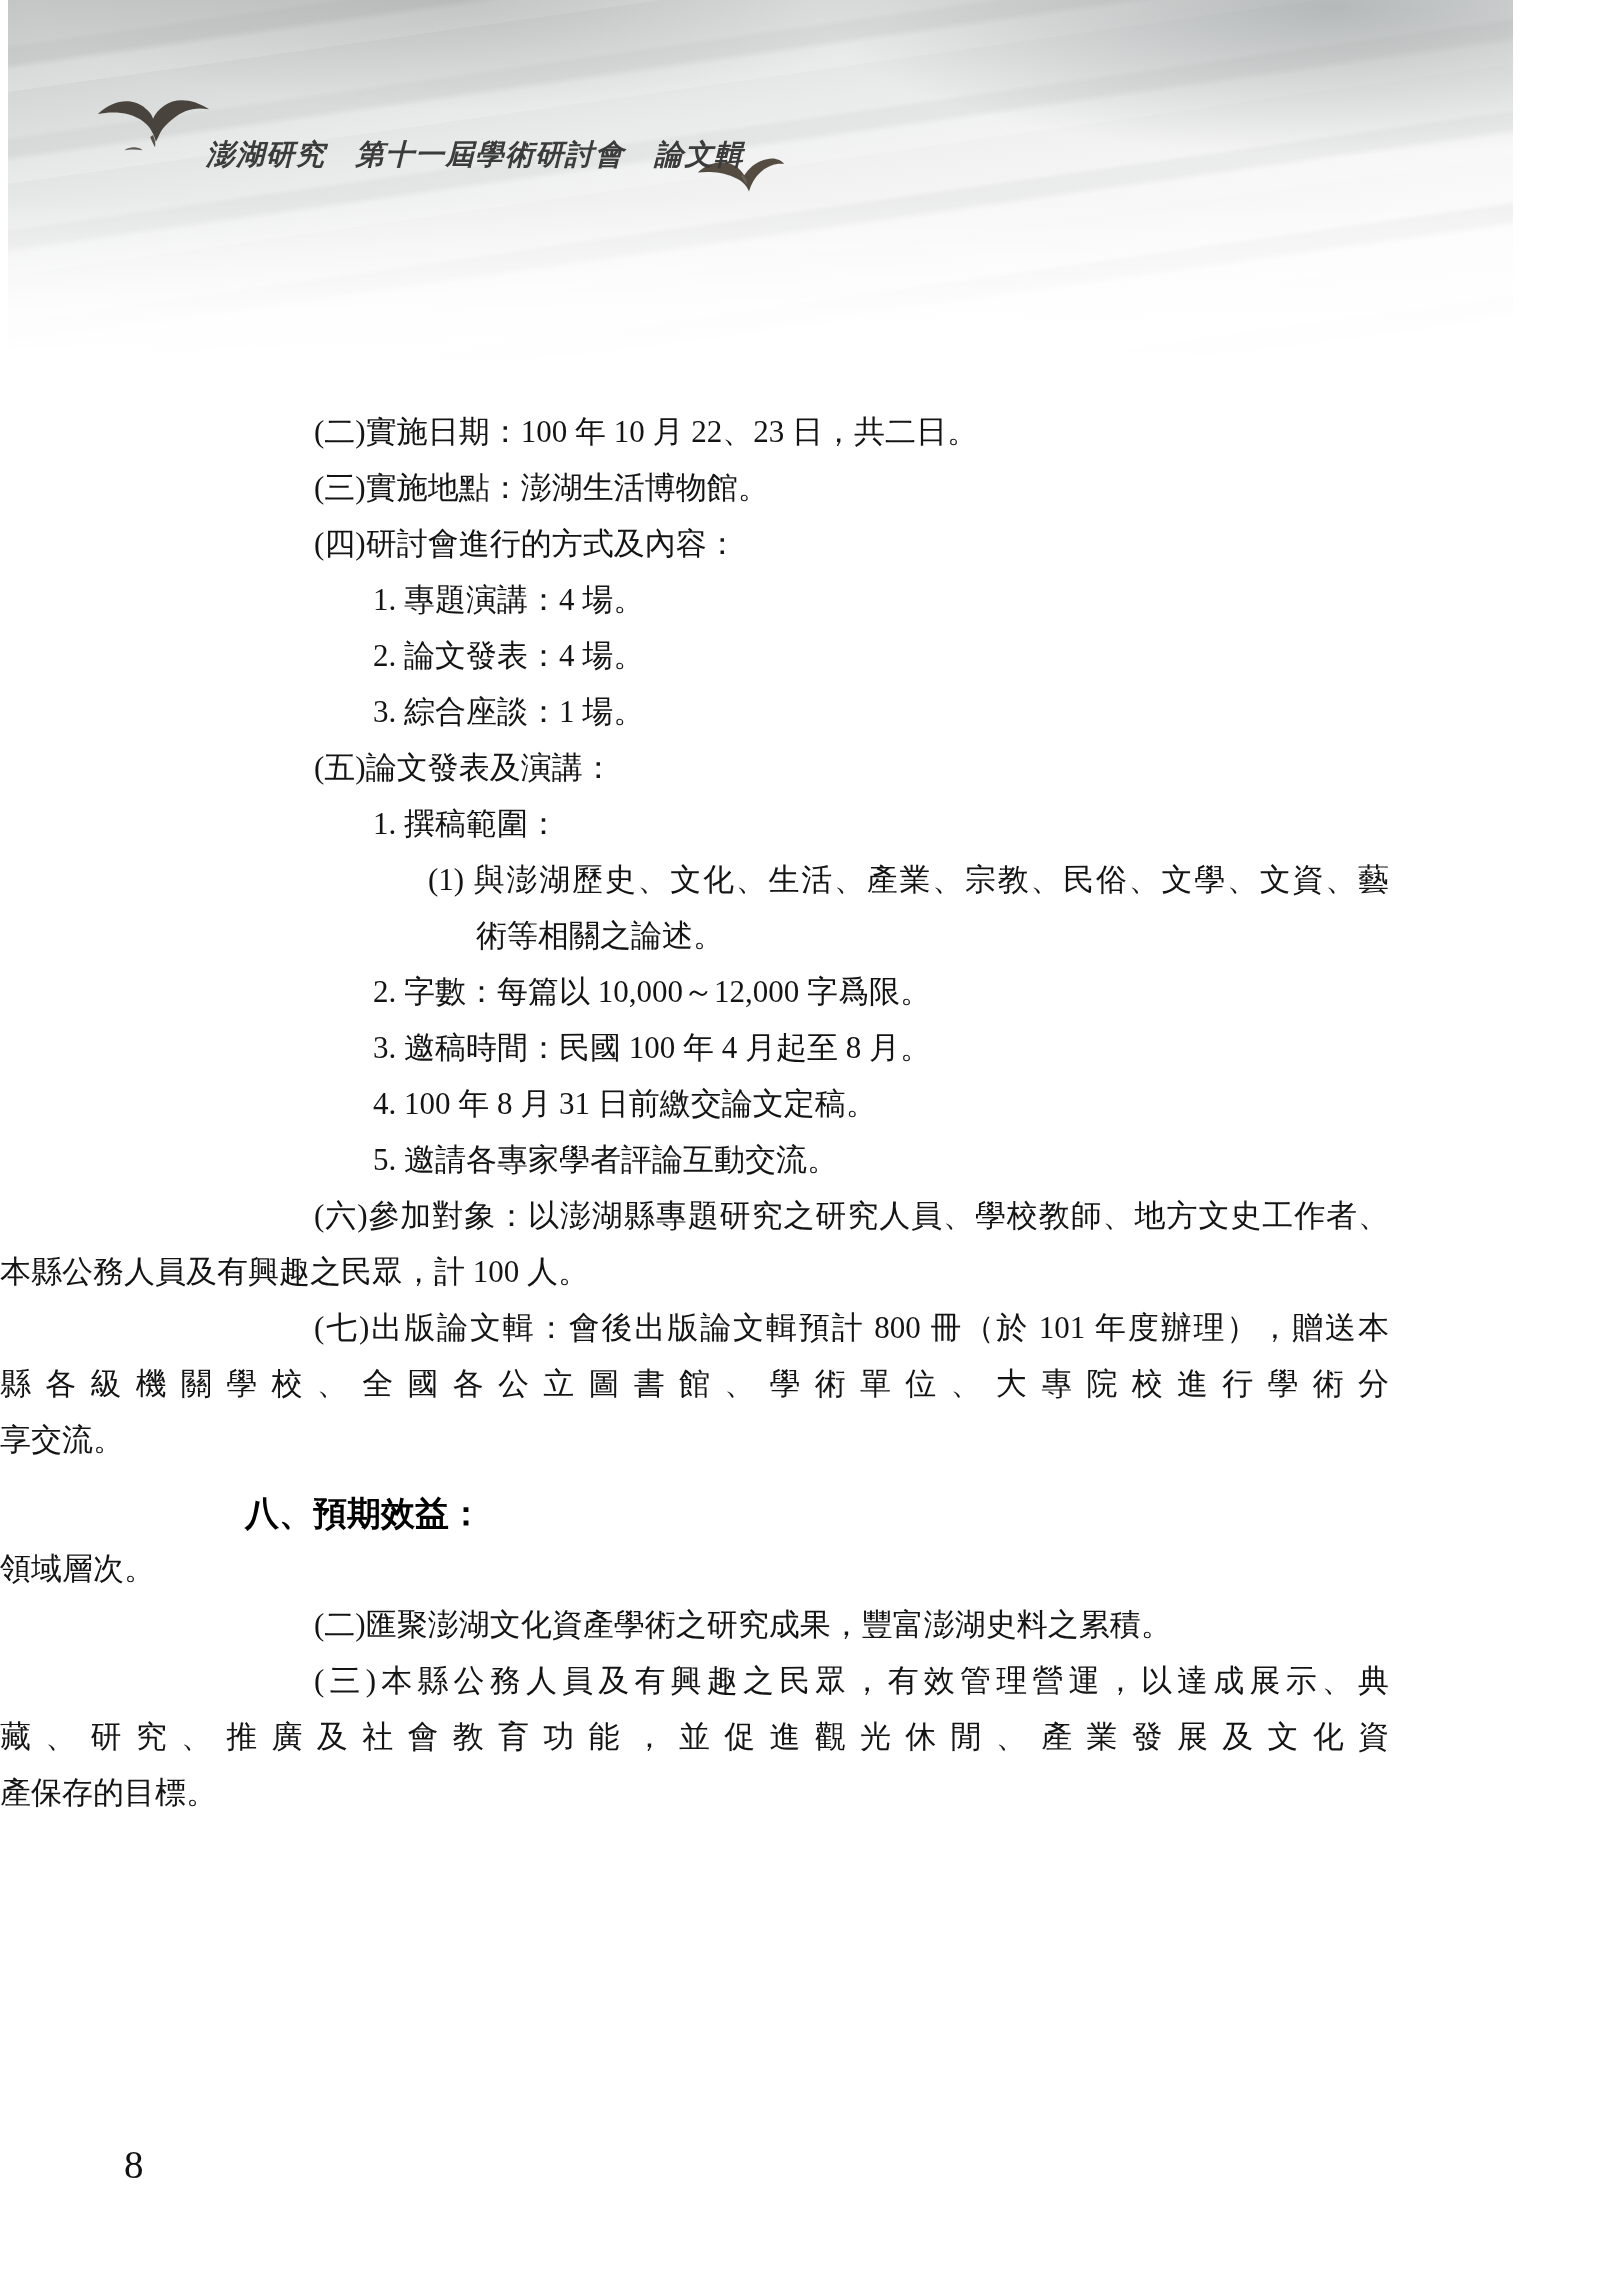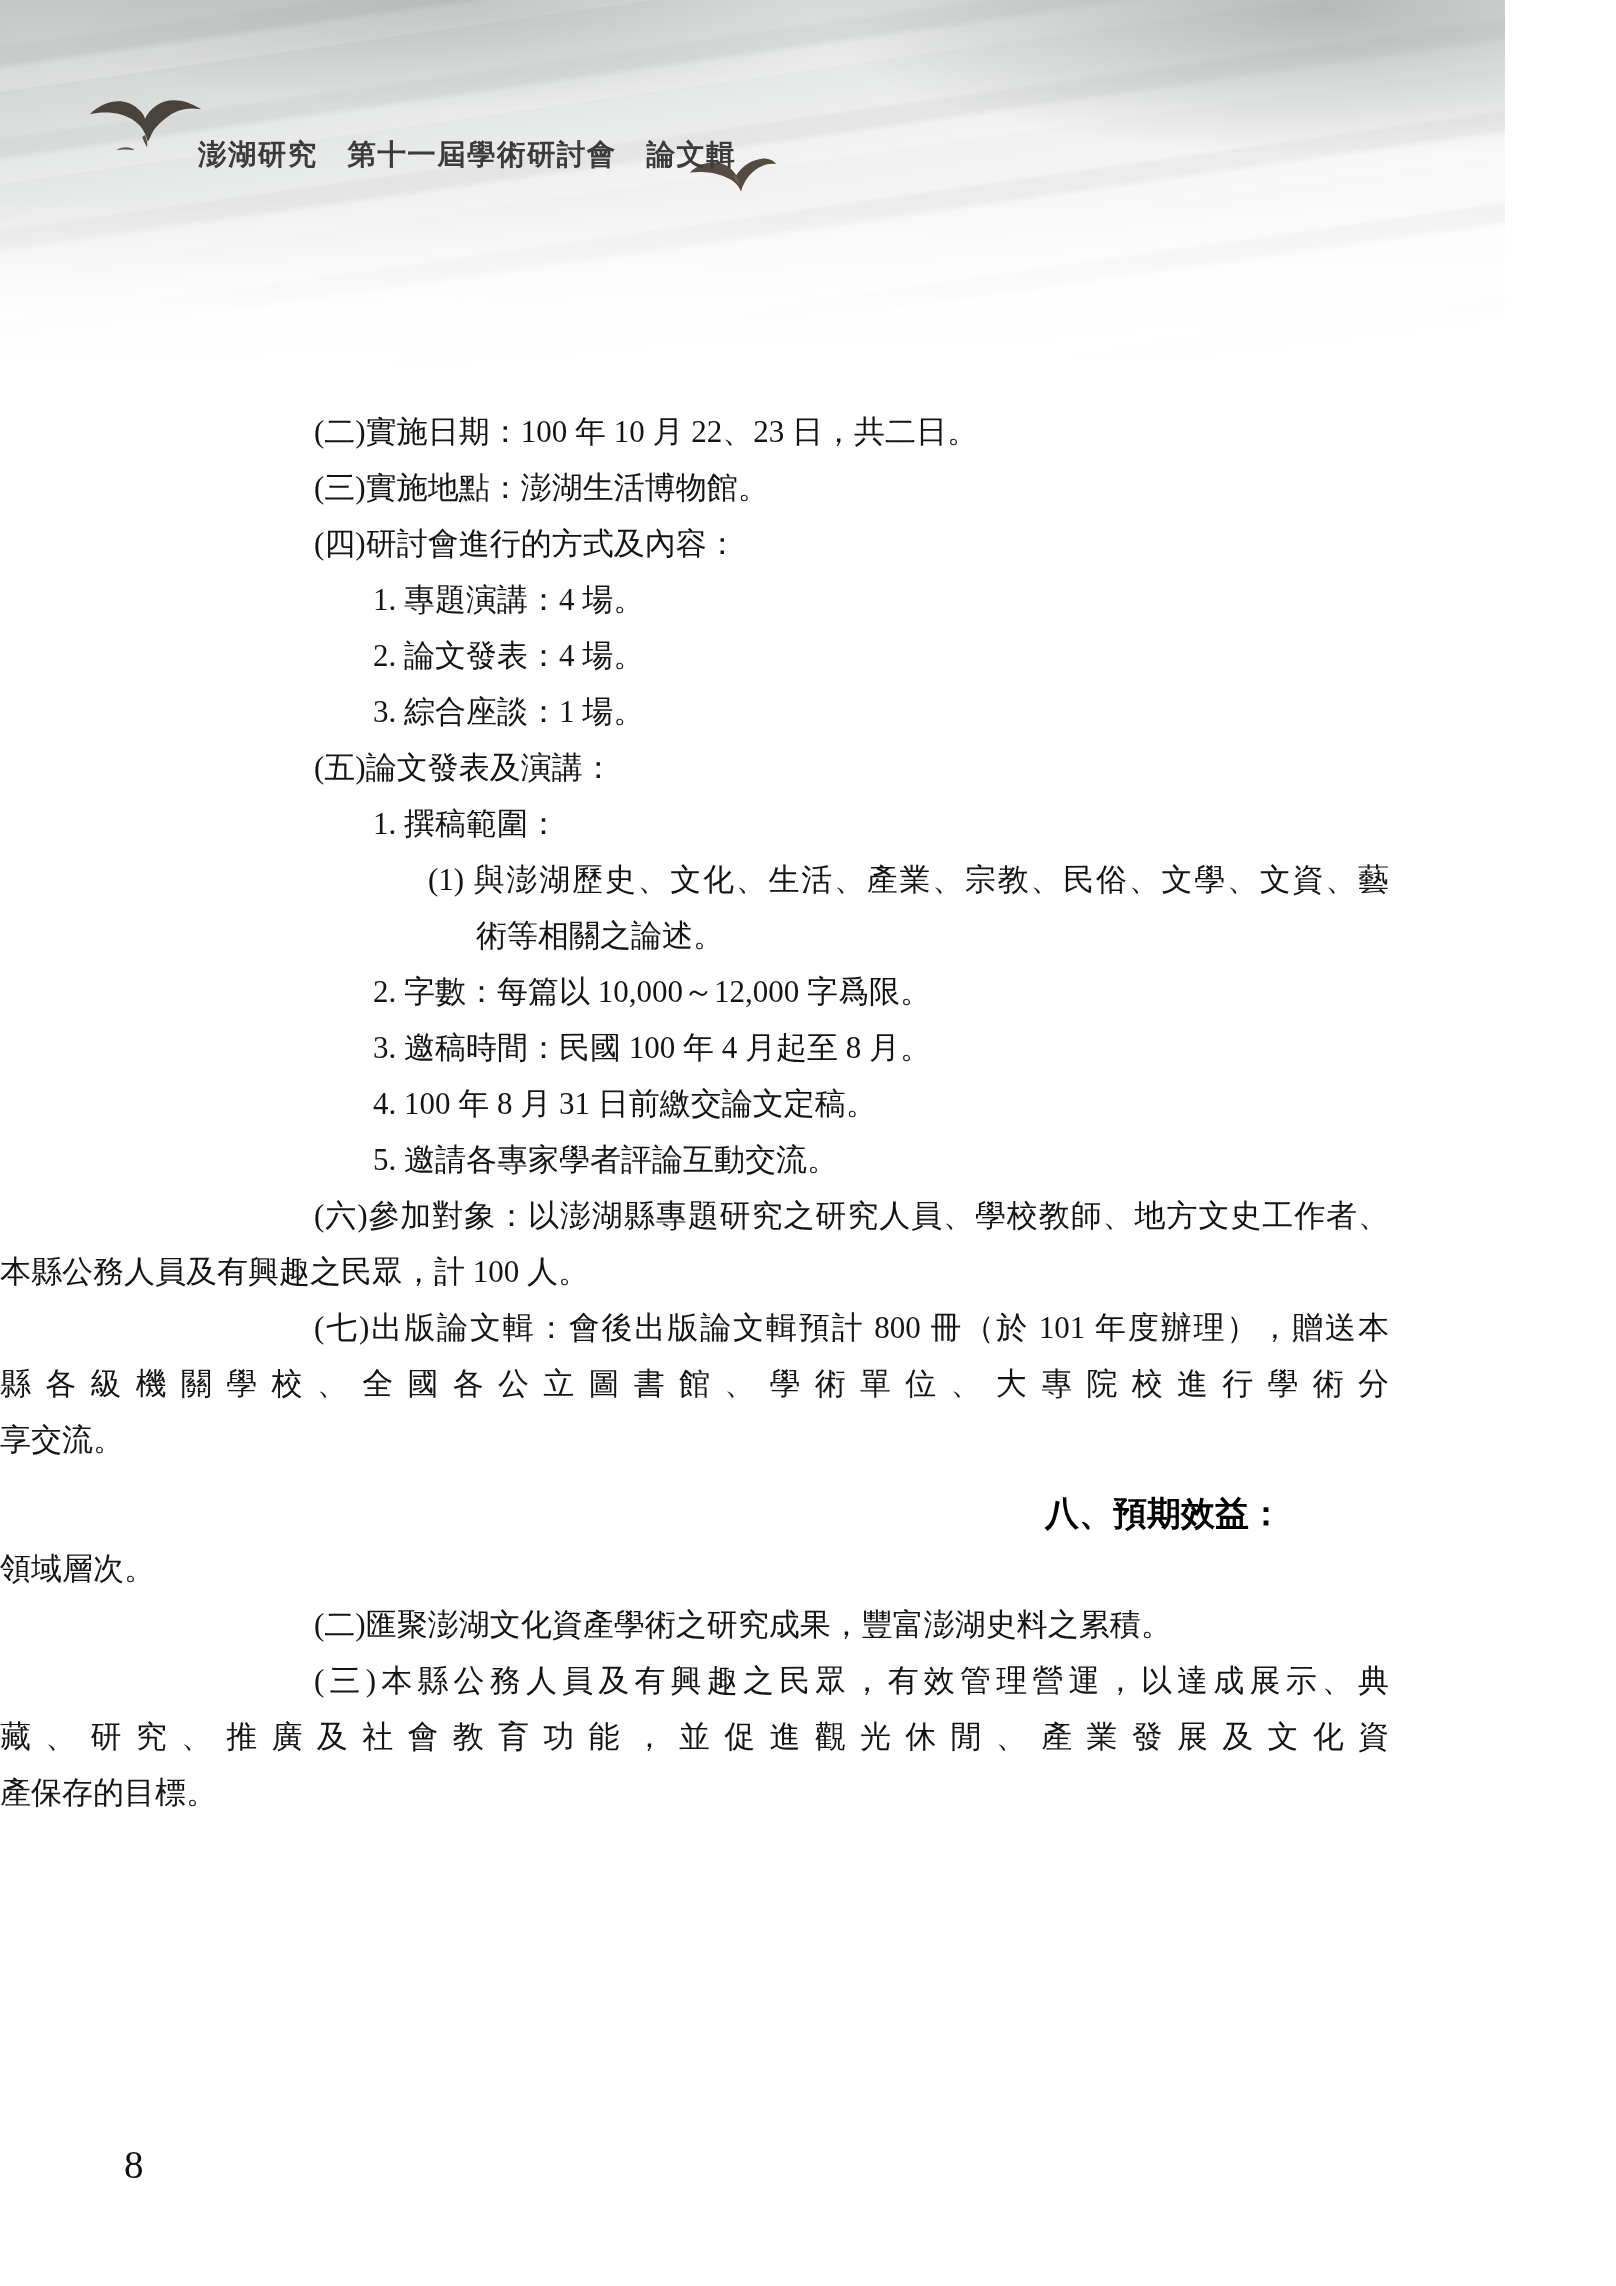--- a/index.html
+++ b/index.html
@@ -3,31 +3,32 @@
 <meta charset="utf-8">
 <style>
   html,body{margin:0;padding:0;background:#888;}
   .page{
     position:relative;width:1617px;height:2286px;margin:0 auto;
     background:#ffffff;overflow:hidden;
     font-family:"Liberation Serif","DejaVu Serif",serif;color:#141414;
   }
   
   .photo-header{
-    position:absolute;left:0;top:0;width:1505px;height:380px;
+    position:absolute;left:8px;top:0;width:1505px;height:380px;
     background:
       linear-gradient(to bottom, rgba(255,255,255,0) 52%, rgba(255,255,255,.85) 82%, #ffffff 98%),
       radial-gradient(ellipse 856px 247px at 88% 2%, rgba(118,126,125,.45), rgba(118,126,125,0) 60%),
       radial-gradient(ellipse 666px 171px at 30% 0%, rgba(140,146,145,.30), rgba(140,146,145,0) 65%),
       repeating-linear-gradient(172deg,
         rgba(255,255,255,0) 0px, rgba(255,255,255,0) 44px,
         rgba(120,127,126,.07) 49px, rgba(120,127,126,.07) 63px,
         rgba(255,255,255,.18) 70px, rgba(255,255,255,.18) 91px),
       linear-gradient(171deg, #c2c6c5 0%, #cdd0cf 9%, #dddfde 22%, #e9eaea 36%,
         #f1f2f1 50%, #f8f9f8 68%, #ffffff 100%);
+    font-style: italic;
   }
   .header-title{
     position:absolute;left:198px;top:136px;
     font-family:"Liberation Sans","DejaVu Sans",sans-serif;
     font-size:28.5px;font-weight:600;color:#3b3b3b;letter-spacing:1.4px;white-space:nowrap;
   }
   .gull{position:absolute;}
   .gull-left{left:88px;top:93px;width:116px;height:65px;}
   .gull-right{left:687px;top:143px;width:91px;height:57px;}
   
@@ -43,21 +44,21 @@
   .indent-sub{padding-left:428px;}
   .indent-sub-cont{padding-left:476px;}
   .just{
     white-space:normal;box-sizing:border-box;width:1389px;
     text-align:justify;text-align-last:justify;
   }
   .bold{
     font-family:"Liberation Sans","DejaVu Sans",sans-serif;
     font-weight:700;font-size:34px;color:#000;
   }
-  .gap{margin-top:17px;text-align:right;}
+  .gap{margin-top:17px;}
   .page-number{
     position:absolute;left:124px;top:2142px;
     font-size:39px;color:#111;
   }
 </style>
 </head>
 <body>
 
 <div class="page">
 

